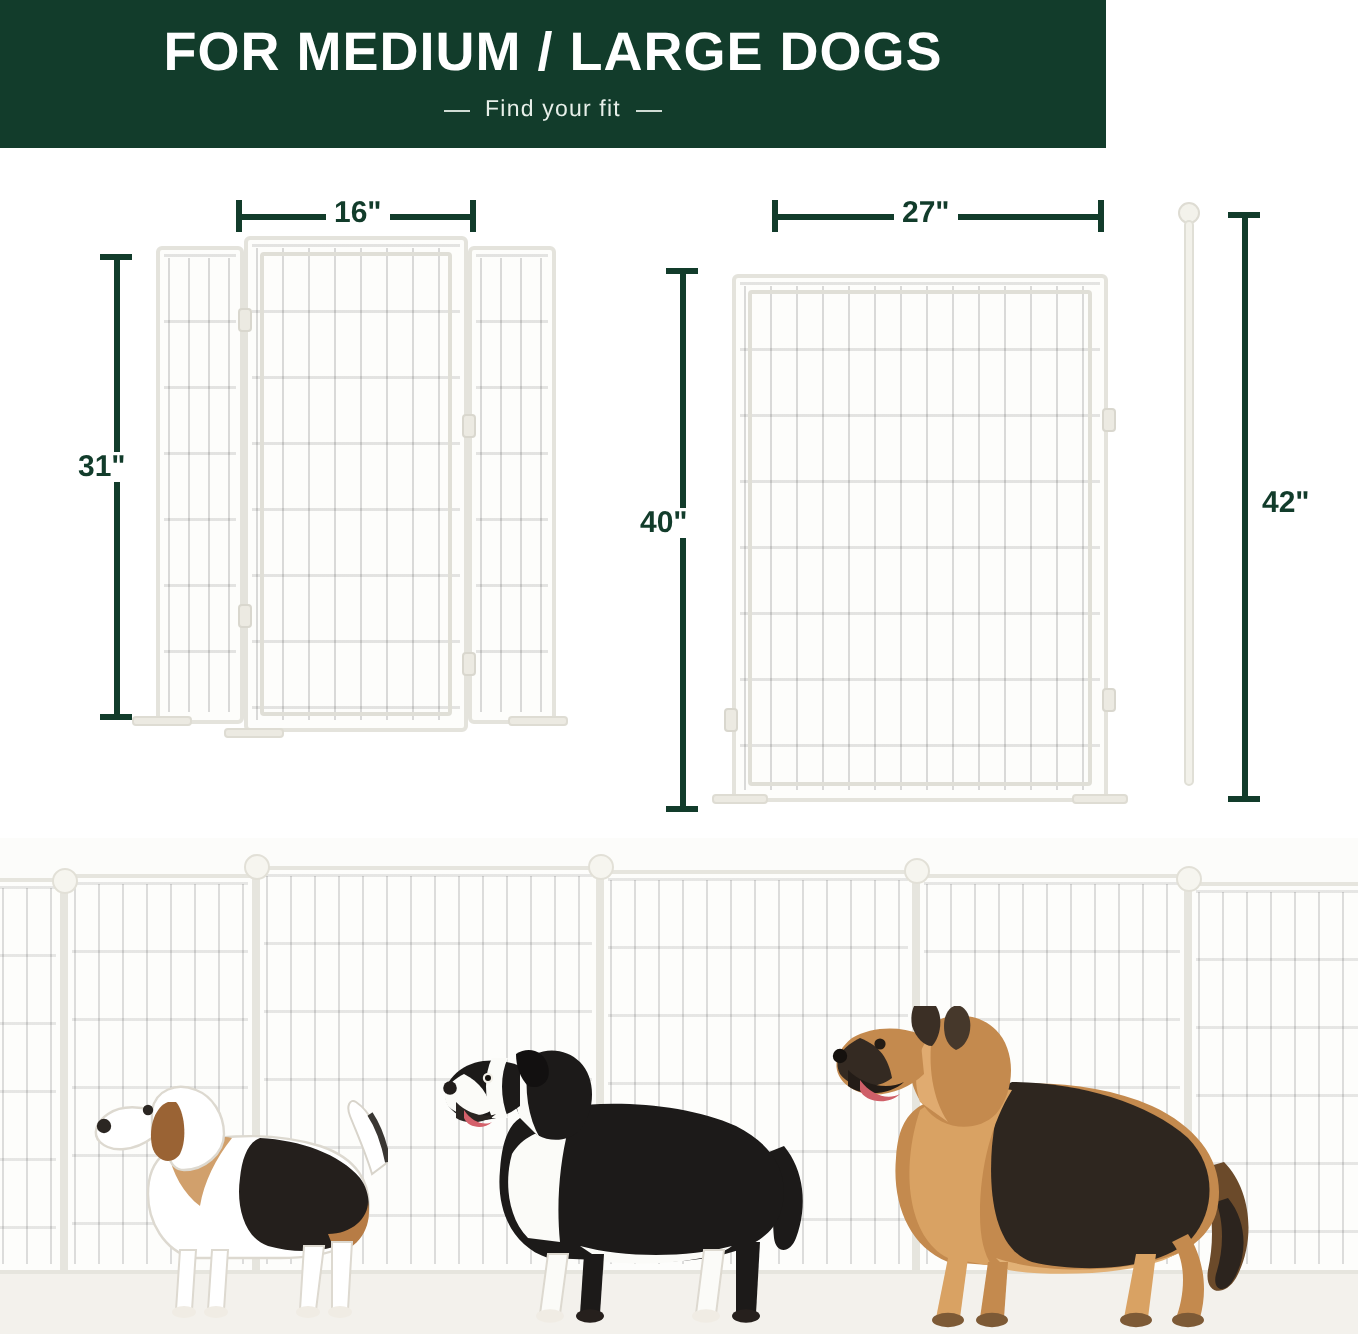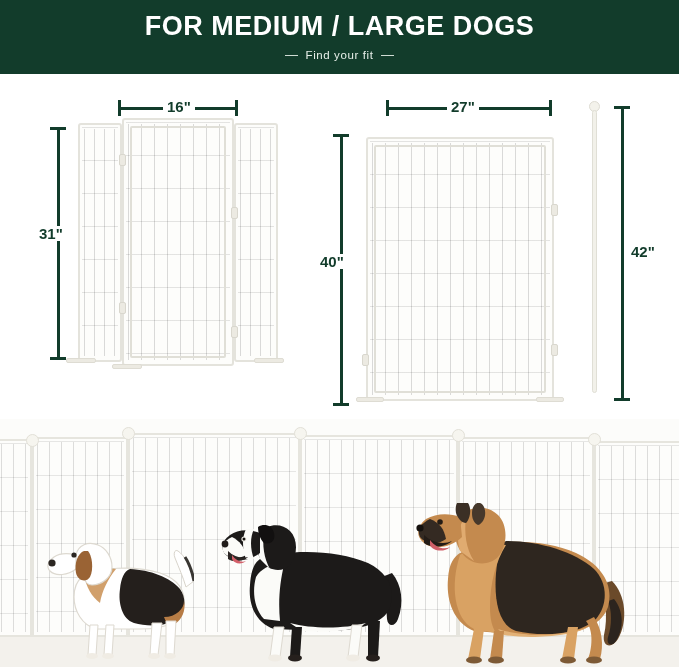--- a/index.html
+++ b/index.html
@@ -12,21 +12,21 @@
     height: 667px;
     font-family: "Liberation Sans", sans-serif;
     overflow: hidden;
     position: relative;
   }
 
   
   .header {
     position: absolute;
     left: 0; top: 0;
-    width: 679px;
+    width: 553px;
     height: 74px;
     background: #123c2b;
     display: flex;
     flex-direction: column;
     align-items: center;
     justify-content: center;
   }
   .header-title {
     color: #ffffff;
     font-size: 27px;

